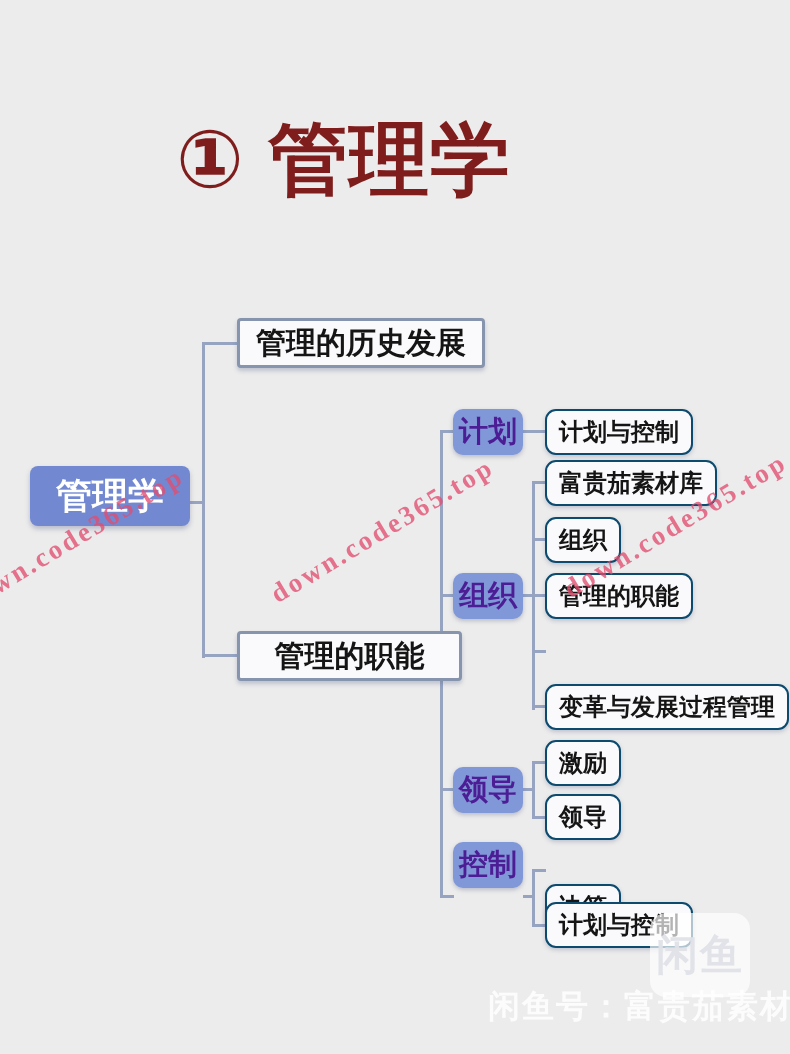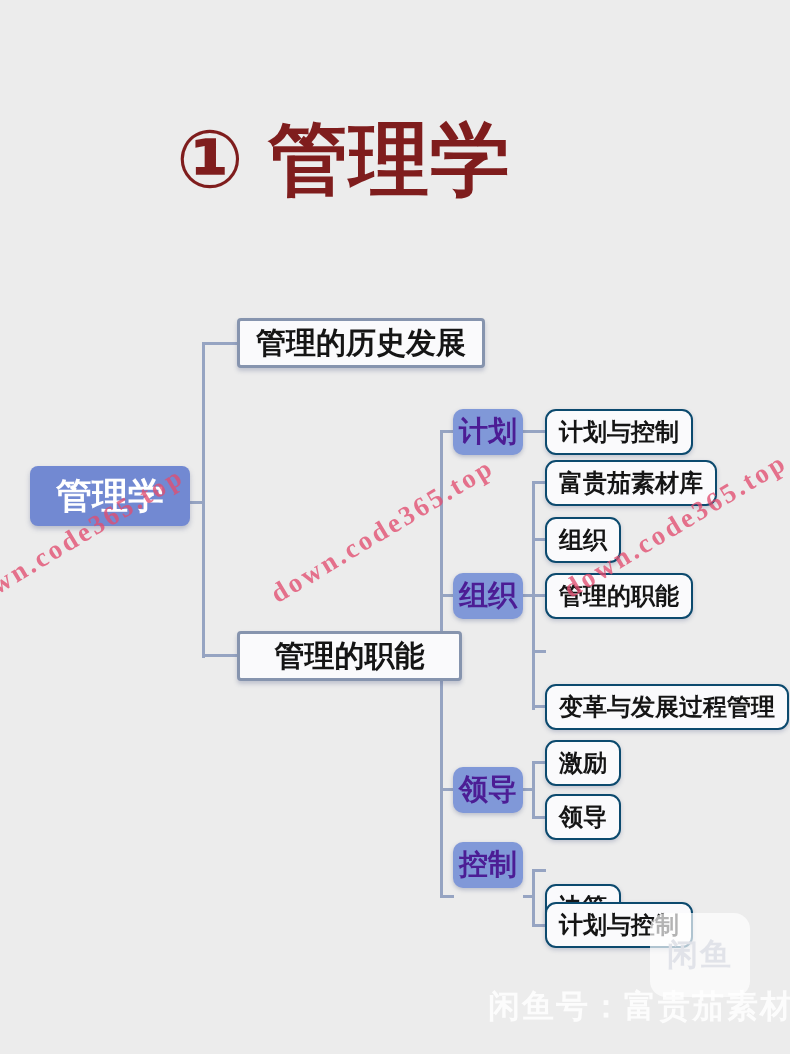--- a/index.html
+++ b/index.html
@@ -53,21 +53,21 @@
   .wm{
     position:absolute;
     font-family:"Liberation Serif","DejaVu Serif",serif;
     font-size:27px;font-weight:600;color:rgba(226,77,112,.78);
     letter-spacing:3px;white-space:nowrap;transform:rotate(-31deg);
   }
   .seller-tile{
     position:absolute;left:650px;top:913px;width:100px;height:84px;
     background:rgba(255,255,255,.68);border-radius:16px;
     display:flex;align-items:center;justify-content:center;
-    font-size:31px;font-weight:800;color:rgba(223,226,232,.95);
+    font-size:42px;font-weight:800;color:rgba(223,226,232,.95);
     letter-spacing:2px;
   }
   .seller-line{
     position:absolute;left:488px;top:985px;
     font-size:32px;font-weight:800;color:rgba(255,255,255,.85);
     letter-spacing:2px;white-space:nowrap;
   }
 </style>
 </head>
 <body>

